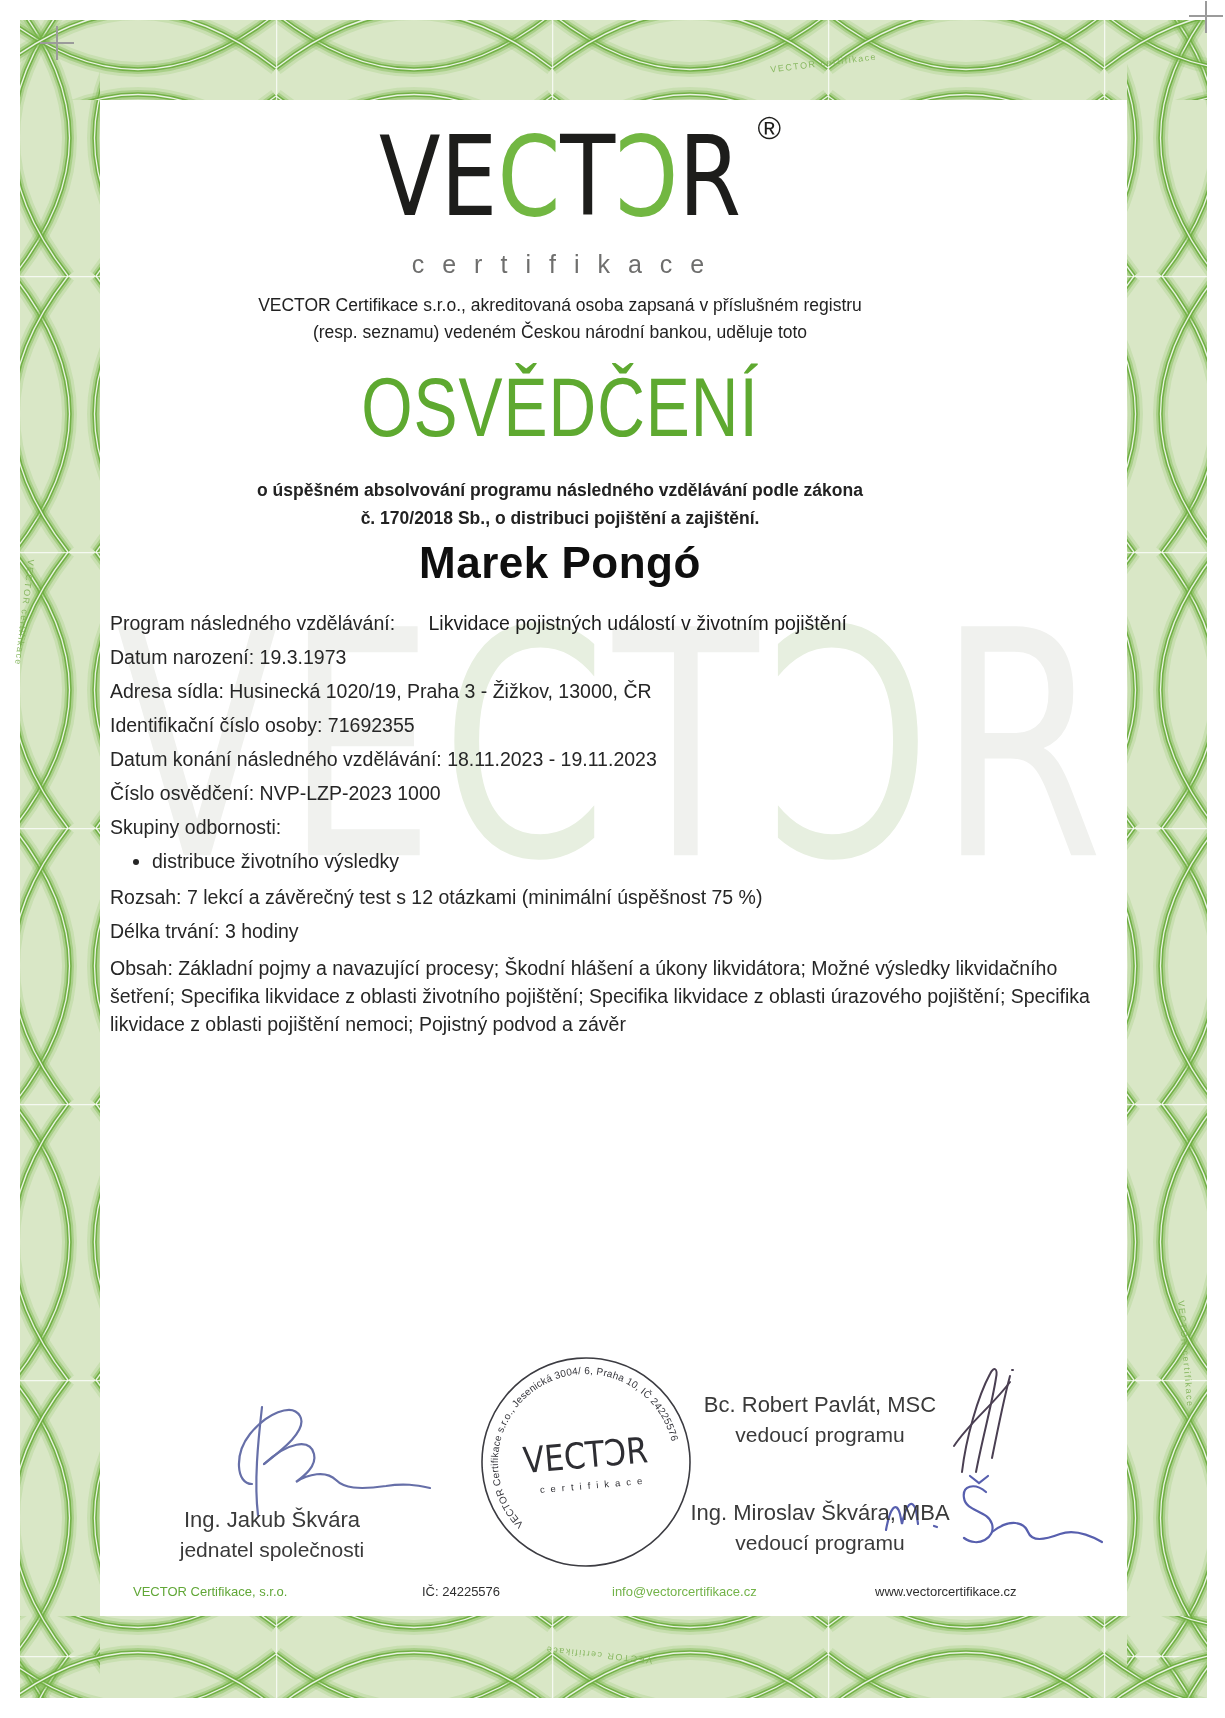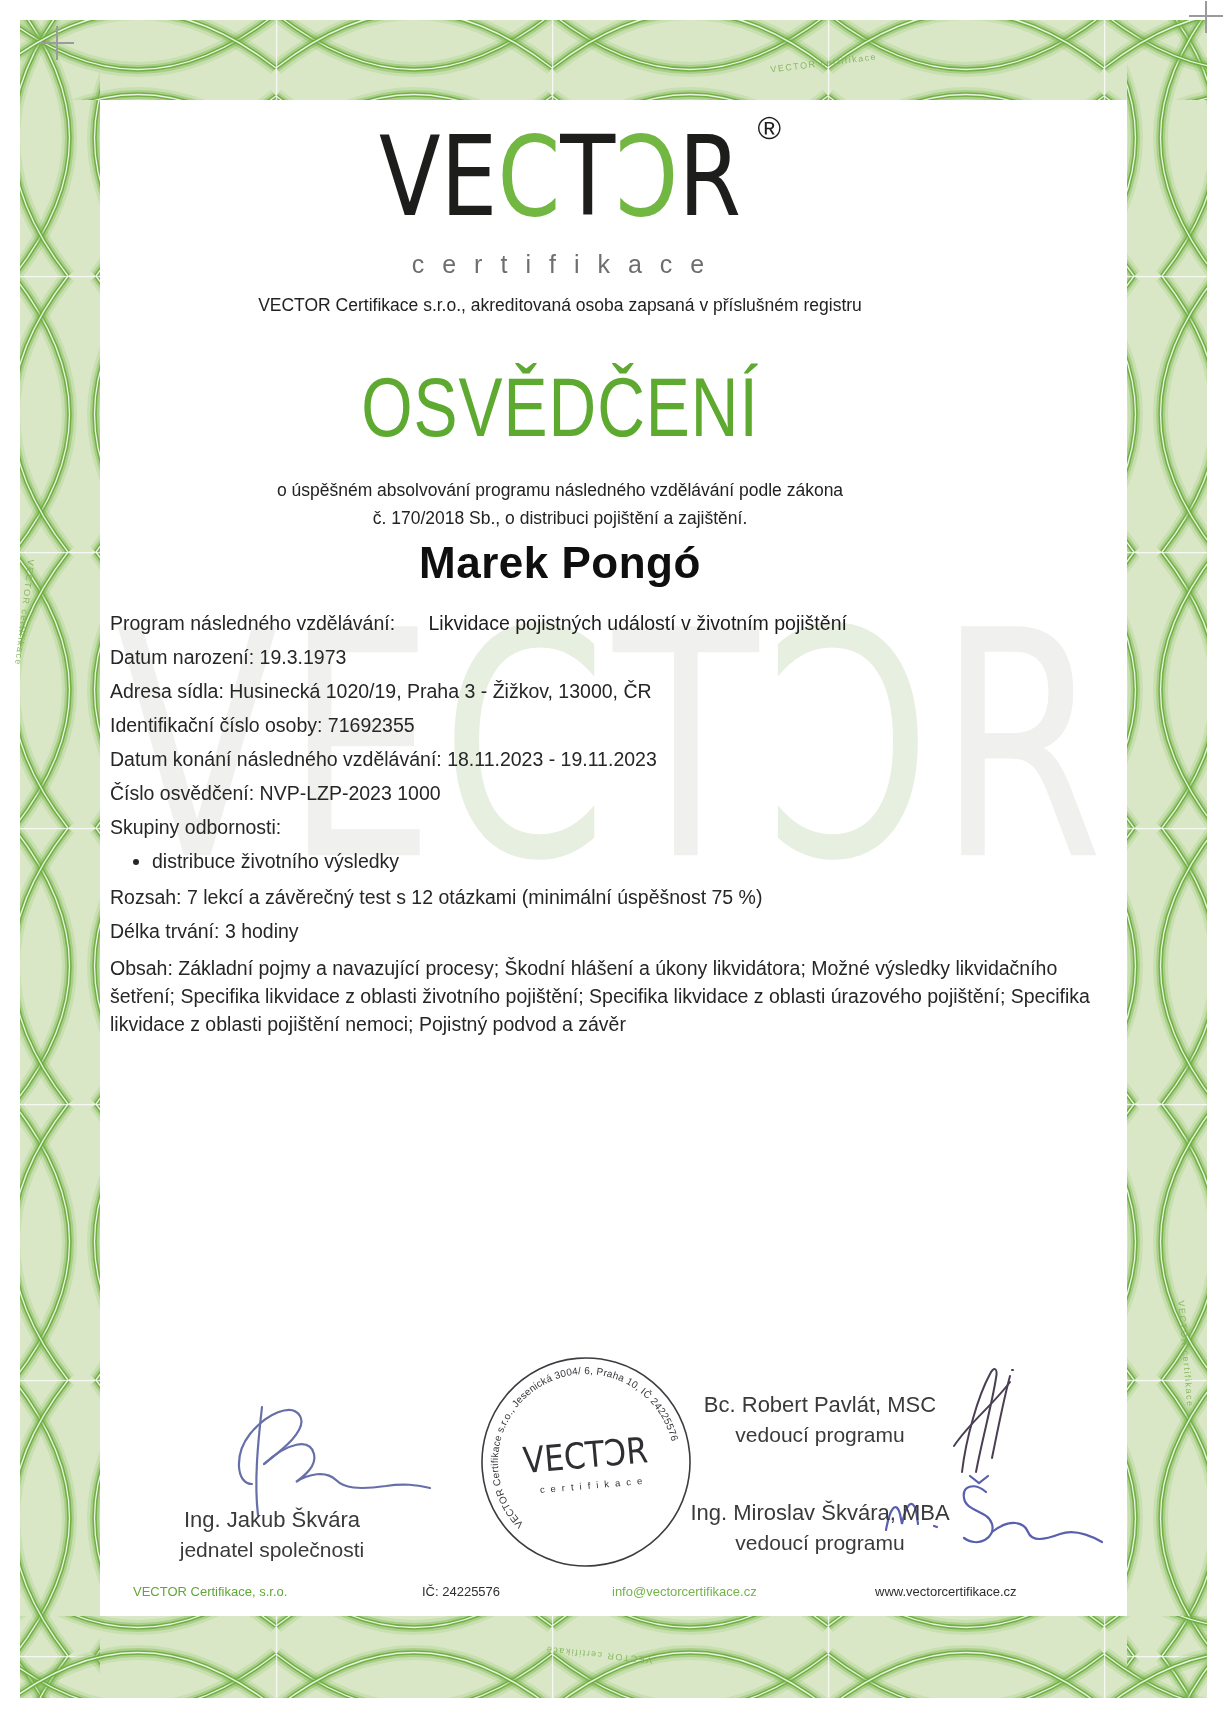--- a/index.html
+++ b/index.html
@@ -27,21 +27,21 @@
   .brand-word{display:inline-block;font-family:"DejaVu Sans",sans-serif;font-size:90px;line-height:1;
               letter-spacing:0px;transform:scaleY(1.22);transform-origin:center top;white-space:nowrap;}
   .brand-word .wp{color:#1d1d1b;}
   .brand-word .wp.accent{color:#72b742;}
   .brand-reg{position:absolute;right:-40px;top:-12px;font-size:32px;color:#1d1d1b;}
   .brand-sub{margin-top:38px;font-size:25px;letter-spacing:18px;color:#6e6e6d;padding-left:14px;}
 
   .issuer{top:292px;font-size:17.5px;line-height:27px;color:#222222;}
   .title{top:360px;margin:0;font-size:66px;font-weight:300;color:#5ea930;letter-spacing:1px;
          transform:scaleY(1.25);transform-origin:center top;}
-  .subtitle{top:476px;font-size:17.5px;line-height:28px;color:#222222;}
+  .subtitle{top:476px;font-size:17.5px;line-height:28px;color:#222222;font-weight:bold;}
   .name{top:538px;margin:0;font-size:44px;font-weight:700;color:#0f0f0f;letter-spacing:0.5px;}
 
   .details{position:absolute;left:110px;top:612px;width:1015px;font-size:19.5px;line-height:22px;color:#262626;}
   .details p{margin:0 0 12px 0;}
   .details b{font-weight:400;color:#1c1c1c;margin-left:28px;}
   .details ul{margin:6px 0 14px 0;padding-left:42px;}
   .details li{margin:0;list-style:disc;}
   .details .obsah{line-height:28px;}
 
   
@@ -140,20 +140,21 @@
     <div class="center-col brand">
       <div class="brand-row">
         <span class="brand-word"><span class="wp">VE</span><span class="wp accent">C</span><span class="wp">T</span><span class="wp accent">Ɔ</span><span class="wp">R</span></span>
         <span class="brand-reg">®</span>
       </div>
       <div class="brand-sub">certifikace</div>
     </div>
 
     <div class="center-col issuer">
       <div>VECTOR Certifikace s.r.o., akreditovaná osoba zapsaná v příslušném registru</div>
+      <div>(resp. seznamu) vedeném Českou národní bankou, uděluje toto</div>
     </div>
 
     <h1 class="center-col title">OSVĚDČENÍ</h1>
 
     <div class="center-col subtitle">
       <div>o úspěšném absolvování programu následného vzdělávání podle zákona</div>
       <div>č. 170/2018 Sb., o distribuci pojištění a zajištění.</div>
     </div>
 
     <h2 class="center-col name">Marek Pongó</h2>

